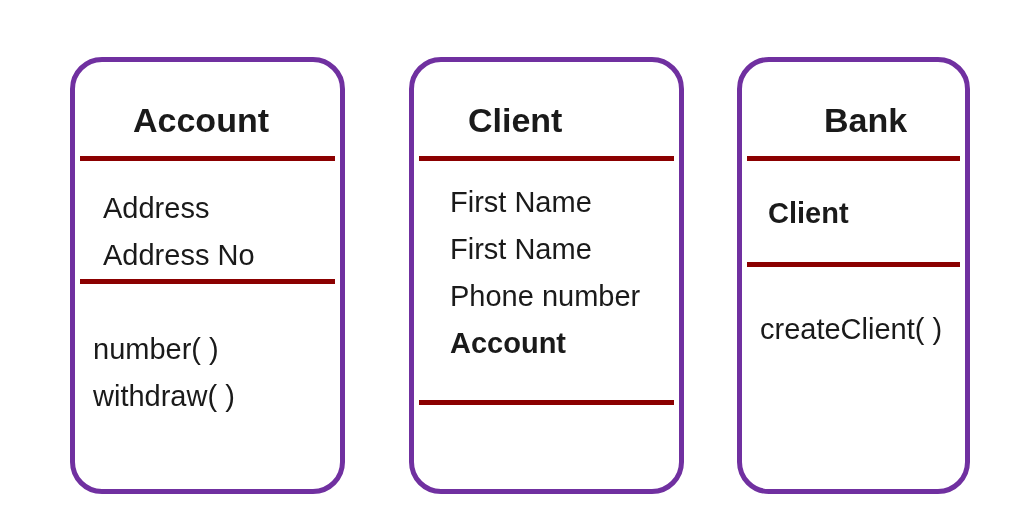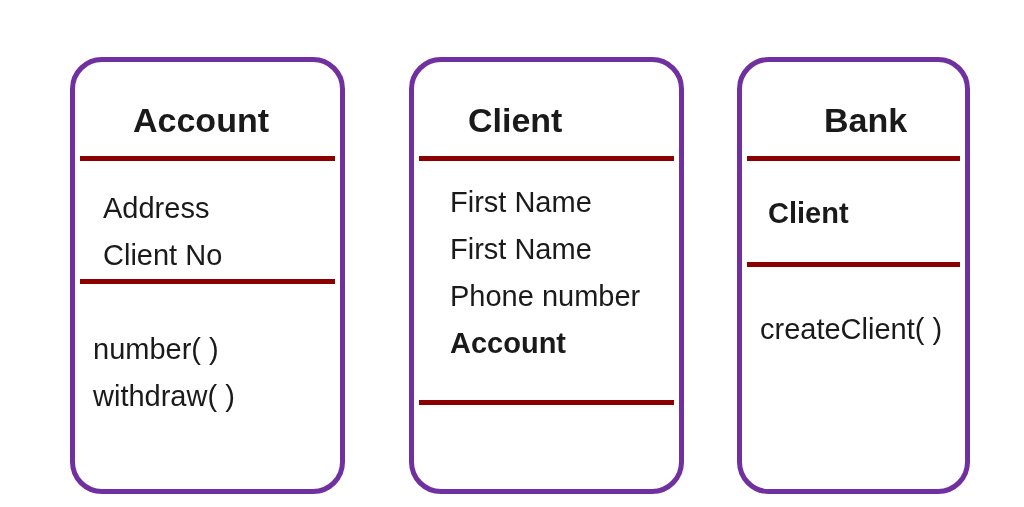--- a/index.html
+++ b/index.html
@@ -75,21 +75,21 @@
 <body>
 
 <div class="canvas">
 
   <section class="uml-box c0">
     <div class="title-sec">
       <div class="title">Account</div>
     </div>
     <div class="sec attrs">
       <div class="row">Address</div>
-      <div class="row">Client No</div>
+      <div class="row">Address No</div>
     </div>
     <div class="sec methods">
       <div class="row">number( )</div>
       <div class="row">withdraw( )</div>
     </div>
   </section>
 
   <section class="uml-box c1">
     <div class="title-sec">
       <div class="title">Client</div>

